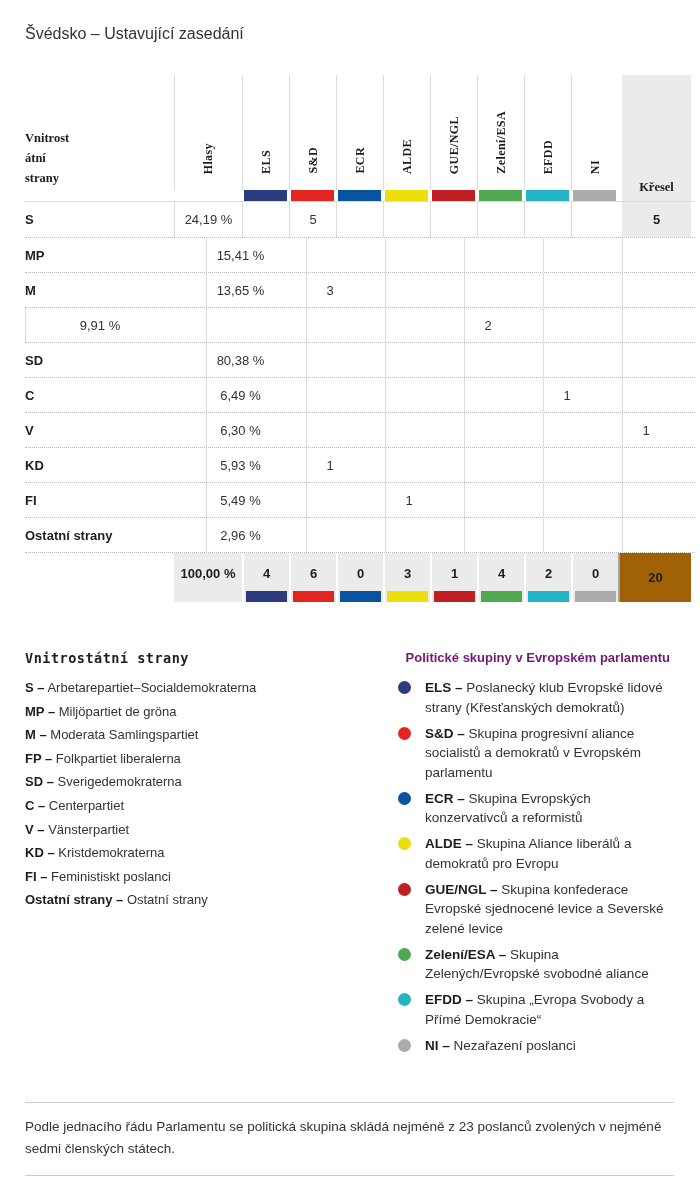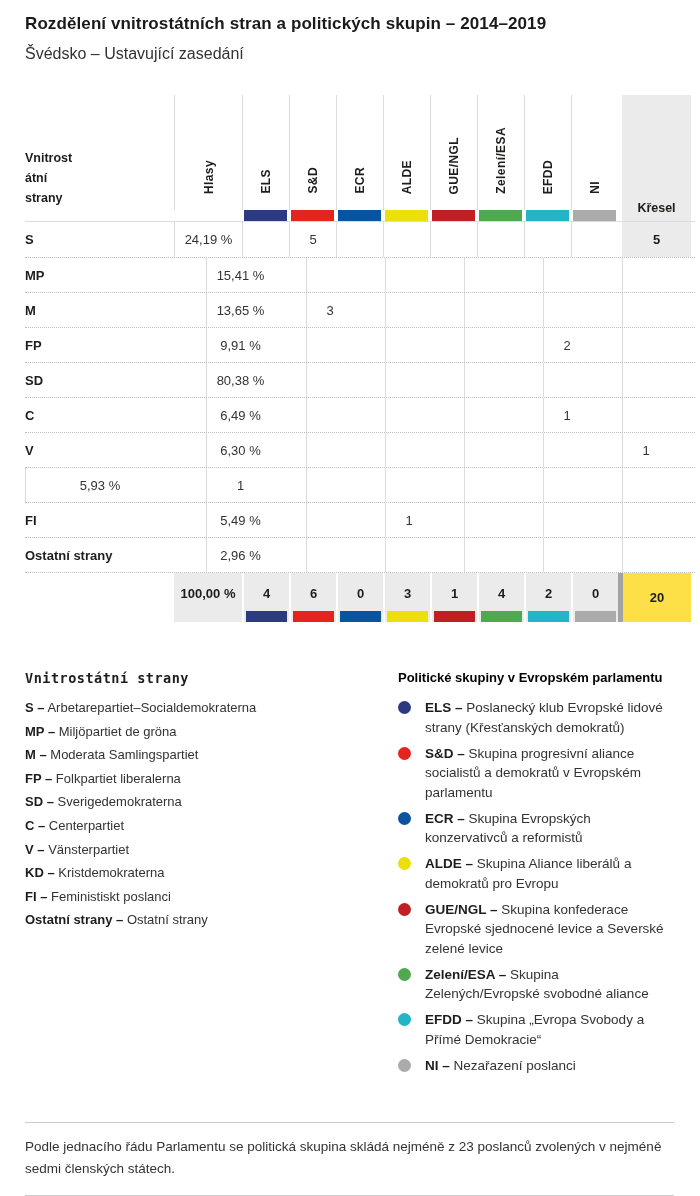--- a/index.html
+++ b/index.html
@@ -13,21 +13,21 @@
 
   
   .titles { padding:14px 25px 0 25px; }
   .main-title { font-size:17px; font-weight:bold; color:#1a1a1a; letter-spacing:.1px; }
   .sub-title { font-size:16px; font-weight:normal; color:#333; margin-top:11px; }
 
   
   .tablewrap { margin:32px 5px 0 25px; width:670px; }
   .grid { display:grid; grid-template-columns:149px 68px repeat(8,47px) 73px; }
 
-  .thead { grid-template-rows:115px 11px; }
+  .thead { grid-template-rows:115px 11px;font-family:Liberation Serif, serif; }
   .hcell { border-left:1px solid #dcdcdc; }
   .h-party { border-left:none; display:flex; align-items:flex-end; padding-bottom:2px; }
   .h-party .lines { font-size:12.5px; font-weight:bold; line-height:20px; }
   .h-vert { display:flex; align-items:flex-end; justify-content:center; padding-bottom:16px; }
   .h-vert .v {
     writing-mode:vertical-rl; transform:rotate(180deg);
     font-size:12px; font-weight:bold; letter-spacing:.4px; white-space:nowrap;
   }
   .h-seats {
     grid-column:11; grid-row:1 / span 2; background:#ebebeb;
@@ -46,48 +46,47 @@
   .cell.party { justify-content:flex-start; border-left:none; font-weight:bold; color:#1d1d1b; font-size:13px; }
   .cell.seats { background:#ebebeb; border-left:4px solid #ffffff; font-weight:bold; color:#1d1d1b; }
 
   .trow-total { height:50px; border-top:1px dotted #bdbdbd; }
   .tcell { position:relative; background:#ebebeb; border-left:2px solid #ffffff;
            display:flex; align-items:center; justify-content:center;
            font-size:13px; font-weight:bold; color:#1d1d1b; padding-bottom:9px; }
   .tcell.blank { background:#ffffff; border-left:none; }
   .tcell.votes { border-left:none; }
   .tcell .tbar { position:absolute; left:2px; right:2px; bottom:0; height:11px; }
-  .tcell.seats2 { background:#fde047; border-left:5px solid #a3a3a3; padding-bottom:0; }
+  .tcell.seats2 { background:#a16207; border-left:2px solid #a3a3a3; padding-bottom:0; }
 
   
   .legends { display:grid; grid-template-columns:373px 272px; margin:48px 5px 0 25px; }
   .plegend-title { font-family:"DejaVu Sans Mono", monospace; font-size:13.5px; font-weight:bold; letter-spacing:.5px; }
   .plegend-list { margin-top:14px; }
   .plegend-item { font-size:13px; color:#333; margin-bottom:8.6px; }
   .plegend-item b { color:#1d1d1b; }
 
-  .glegend-title { font-size:13px; font-weight:bold; color:#000000; }
+  .glegend-title { font-size:13px; font-weight:bold; color:#701a75;text-align:right; }
   .glegend-list { margin-top:13px; }
   .glegend-item { display:flex; margin-bottom:6.5px; }
   .glegend-dot { width:13px; height:13px; border-radius:50%; flex:0 0 13px; margin:3px 14px 0 0; }
   .glegend-text { font-size:13.5px; line-height:19.5px; color:#333; }
   .glegend-text b { color:#1d1d1b; }
 
   
   .footnote { margin:40px 26px 0 25px; border-top:1px solid #cccccc; border-bottom:1px solid #cccccc;
               padding:13px 0 15px 0; }
   .footnote p { font-size:13.5px; line-height:22px; color:#333; max-width:640px; }
 </style>
 </head>
 <body>
 
 <div class="page">
 
   <div class="titles">
-    <div class="main-title">Rozdělení vnitrostátních stran a politických skupin – 2014–2019</div>
     <div class="sub-title">Švédsko – Ustavující zasedání</div>
   </div>
 
   <div class="tablewrap">
 
     <div class="grid thead">
       <div class="hcell h-party">
         <div class="lines">
           <div>Vnitrost</div>
           <div>átní</div>
@@ -187,21 +186,20 @@
         <div class="cell"></div>
         <div class="cell"></div>
         <div class="cell"></div>
         <div class="cell"></div>
         <div class="cell"></div>
         <div class="cell"></div>
         <div class="cell seats">3</div>
       </div>
 
       <div class="grid trow">
-        <div class="cell party">FP</div>
         <div class="cell">9,91 %</div>
         <div class="cell"></div>
         <div class="cell"></div>
         <div class="cell"></div>
         <div class="cell">2</div>
         <div class="cell"></div>
         <div class="cell"></div>
         <div class="cell"></div>
         <div class="cell"></div>
         <div class="cell seats">2</div>
@@ -243,20 +241,21 @@
         <div class="cell"></div>
         <div class="cell"></div>
         <div class="cell">1</div>
         <div class="cell"></div>
         <div class="cell"></div>
         <div class="cell"></div>
         <div class="cell seats">1</div>
       </div>
 
       <div class="grid trow">
+        <div class="cell party">KD</div>
         <div class="cell">5,93 %</div>
         <div class="cell">1</div>
         <div class="cell"></div>
         <div class="cell"></div>
         <div class="cell"></div>
         <div class="cell"></div>
         <div class="cell"></div>
         <div class="cell"></div>
         <div class="cell"></div>
         <div class="cell seats">1</div>

